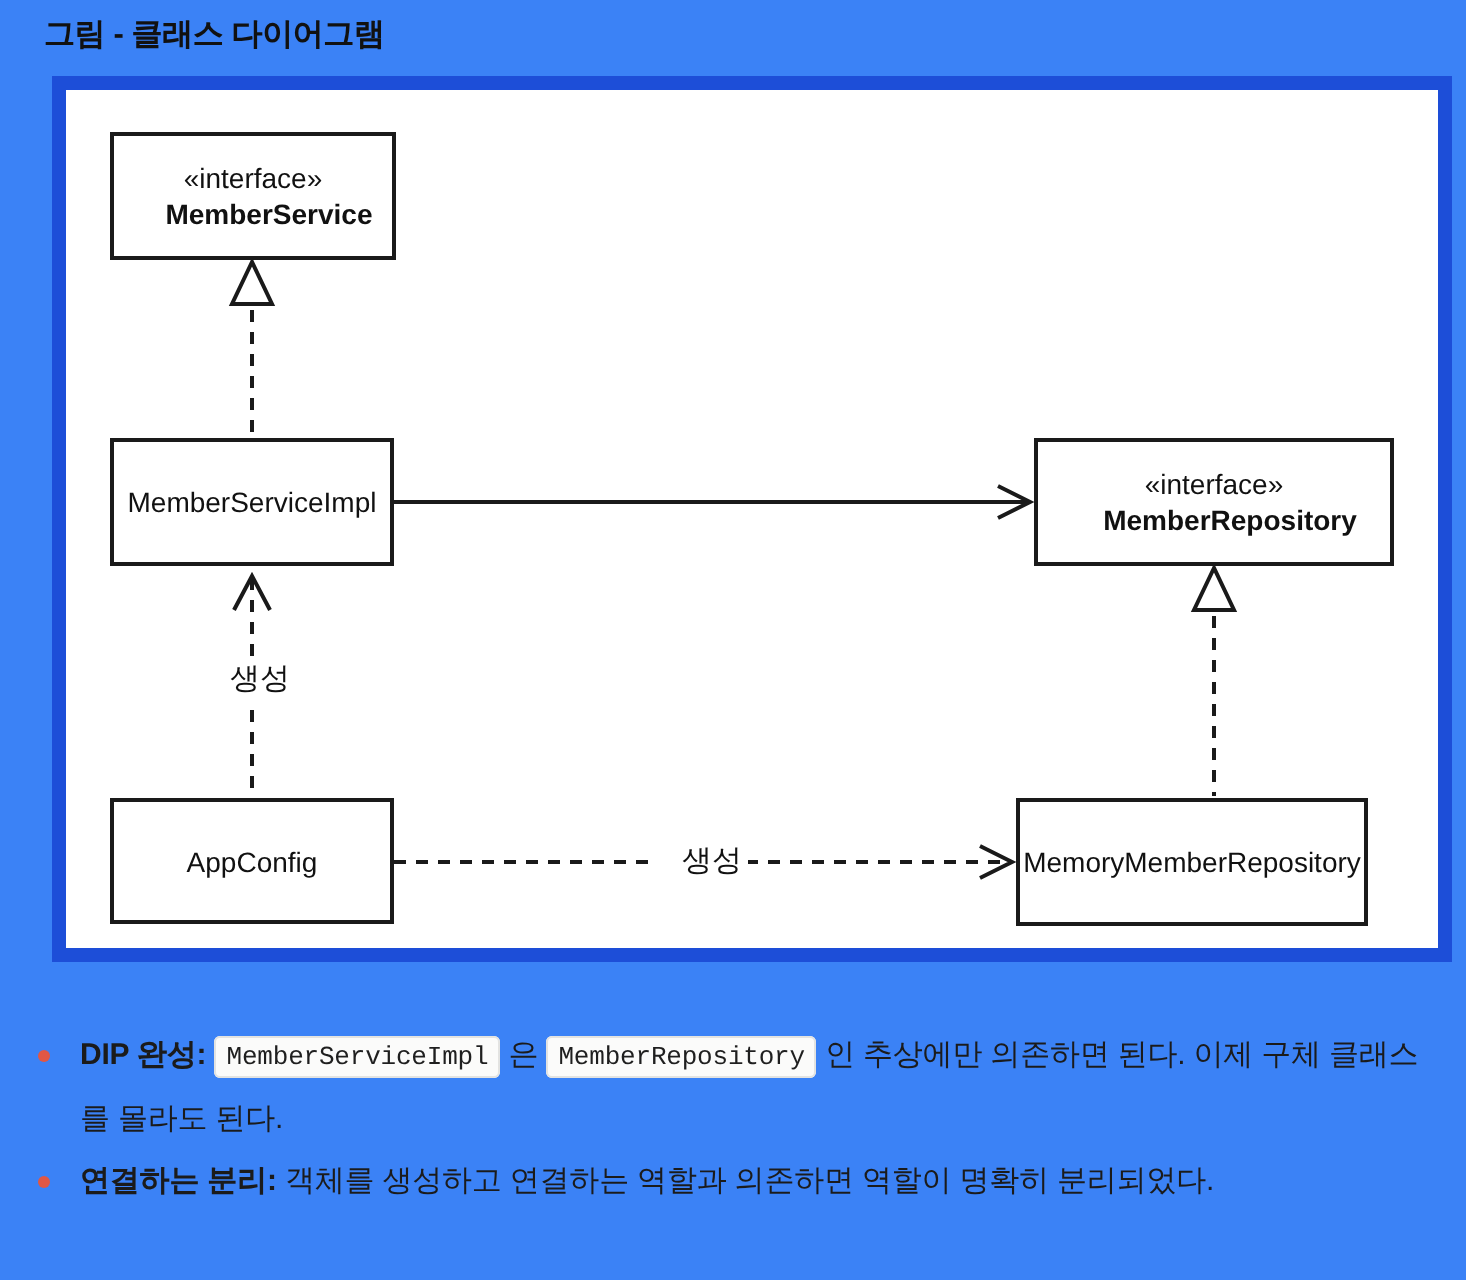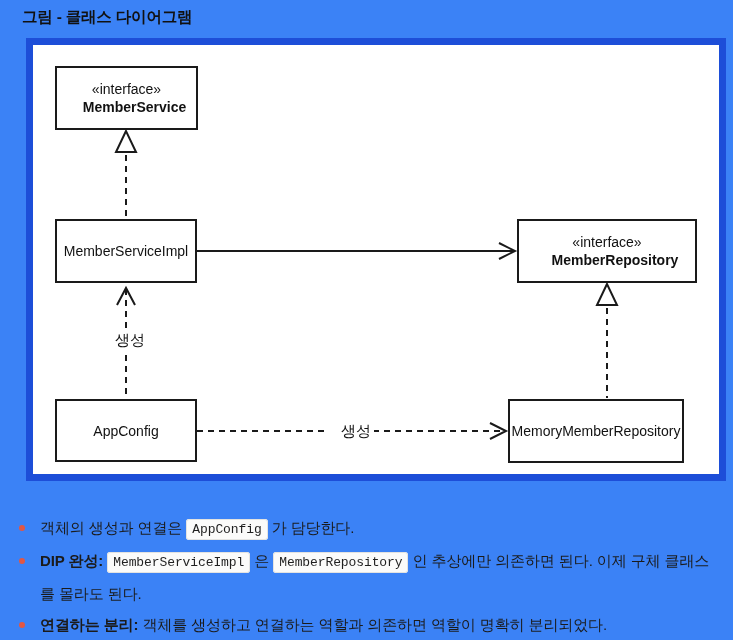--- a/index.html
+++ b/index.html
@@ -173,23 +173,20 @@
       <span class="node-name">MemoryMemberRepository</span>
     </div>
 
     <div class="edge-label" id="label-create-service">생성</div>
     <div class="edge-label" id="label-create-repository">생성</div>
 
   </div>
 
   <ul class="notes-list">
     <li>
-      <span>객체의 생성과 연결은 </span><code class="inline-code">AppConfig</code><span> 가 담당한다.</span>
-    </li>
-    <li>
       <span class="seg-bold">DIP 완성: </span><code class="inline-code">MemberServiceImpl</code><span> 은 </span><code class="inline-code">MemberRepository</code><span> 인 추상에만 의존하면 된다. 이제 구체 클래스를 몰라도 된다.</span>
     </li>
     <li>
       <span class="seg-bold">연결하는 분리: </span><span>객체를 생성하고 연결하는 역할과 의존하면 역할이 명확히 분리되었다.</span>
     </li>
   </ul>
 
 </div>
 
 </body></html>

